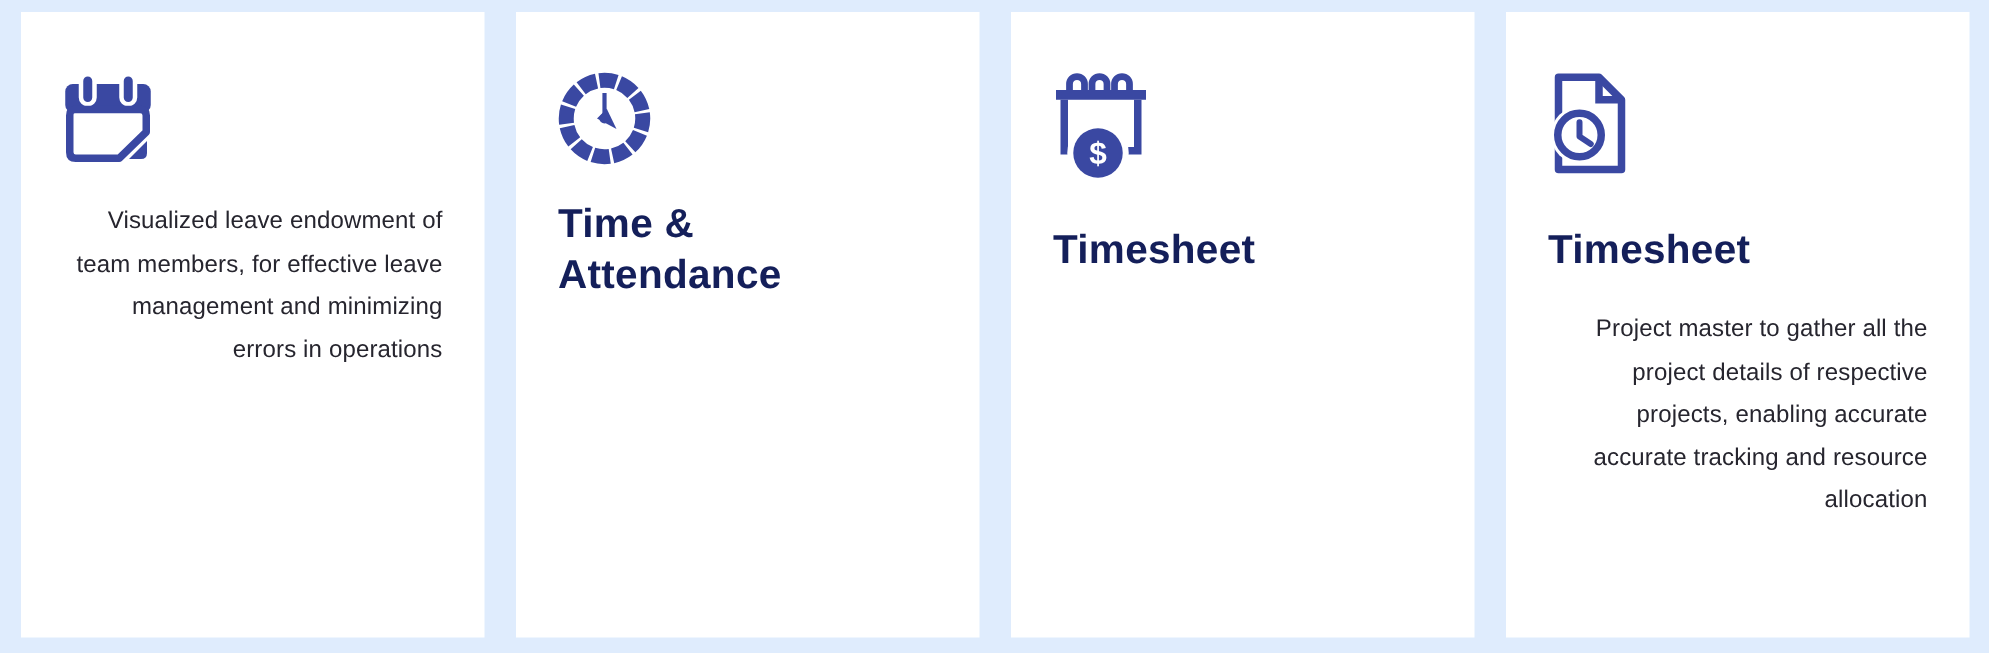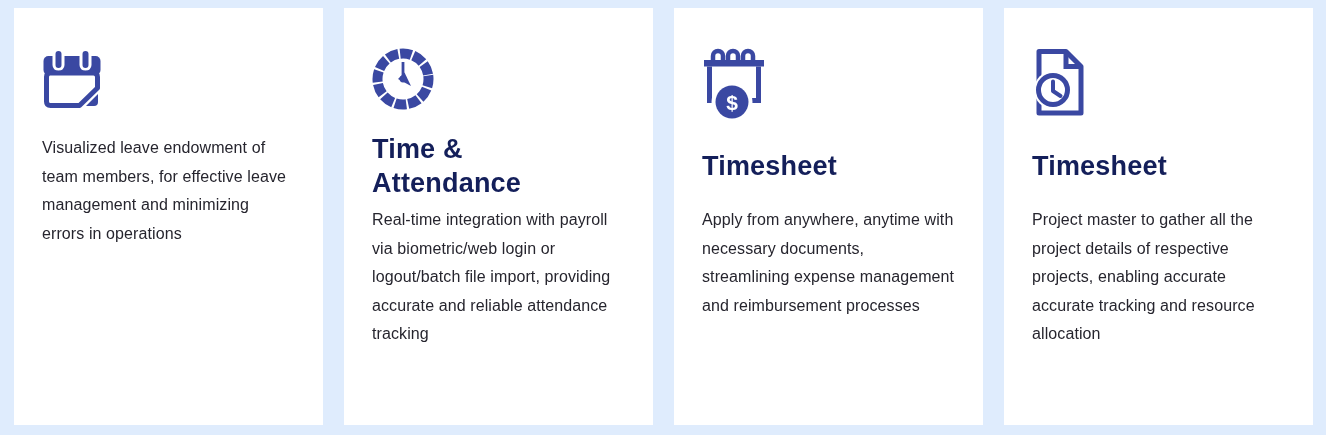--- a/index.html
+++ b/index.html
@@ -41,20 +41,21 @@
     letter-spacing: 0.2px;
     color: var(--title-color, #141F5A);
   }
   .card-description {
     margin-top: 4px;
     max-width: 256px;
     font-size: 16px;
     line-height: 28.5px;
     letter-spacing: 0.1px;
     color: var(--body-color, #26252E);
+    text-align: right;
   }
   
   .ic-fill   { fill: var(--icon-color, #3A48A2); }
   .ic-stroke { stroke: var(--icon-color, #3A48A2); fill: none; }
   .ic-punch  { fill: #FFFFFF; }
   .ring-cut  { stroke: #FFFFFF; stroke-width: 3; }
   .dollar-glyph {
     font-family: "Liberation Sans", sans-serif;
     font-weight: bold;
     font-size: 21px;
@@ -82,38 +83,36 @@
   <div class="feature-card">
     <div class="icon-wrap">
       <svg width="62" height="62" viewBox="0 0 62 62" aria-hidden="true">
         <circle class="ic-stroke" cx="31" cy="31" r="25.5" stroke-width="10" stroke-dasharray="11.35 2" transform="rotate(-8 31 31)"></circle>
         <line class="ic-stroke" x1="31" y1="31" x2="31" y2="14" stroke-width="2.8"></line>
         <polygon class="ic-fill" points="26,31 32.5,24.5 39,38"></polygon>
         <circle class="ic-fill" cx="31" cy="31" r="3.4"></circle>
       </svg>
     </div>
     <div class="card-title">Time &amp; Attendance</div>
-    <div class="card-description">Real-time integration with payroll via biometric/web login or logout/batch file import, providing accurate and reliable attendance tracking</div>
   </div>
 
   <div class="feature-card">
     <div class="icon-wrap">
       <svg width="64" height="72" viewBox="0 0 64 72" aria-hidden="true">
         <path class="ic-stroke" stroke-width="4.5" d="M11,13 V8 A5,5 0 0 1 21,8 V13"></path>
         <path class="ic-stroke" stroke-width="4.5" d="M26,13 V8 A5,5 0 0 1 36,8 V13"></path>
         <path class="ic-stroke" stroke-width="4.5" d="M41,13 V8 A5,5 0 0 1 51,8 V13"></path>
         <rect class="ic-fill" x="2" y="12" width="60" height="6.5"></rect>
         <path class="ic-stroke" stroke-width="5" d="M7.5,18.5 V52.5 H56.5 V18.5"></path>
         <circle class="ic-punch" cx="30" cy="54" r="20.5"></circle>
         <circle class="ic-fill" cx="30" cy="54" r="16.5"></circle>
         <text class="dollar-glyph" x="30" y="61.5" text-anchor="middle">$</text>
       </svg>
     </div>
     <div class="card-title">Timesheet</div>
-    <div class="card-description">Apply from anywhere, anytime with necessary documents, streamlining expense management and reimbursement processes</div>
   </div>
 
   <div class="feature-card">
     <div class="icon-wrap">
       <svg width="56" height="68" viewBox="0 0 56 68" aria-hidden="true">
         <path class="ic-stroke" stroke-width="5" stroke-linejoin="round" d="M7,3.5 H34 L49,18.5 V65 H7 Z"></path>
         <path class="ic-stroke" stroke-width="5" d="M34,3.5 V18.5 H49"></path>
         <circle class="ic-punch" cx="21" cy="42" r="19"></circle>
         <circle class="ic-stroke" cx="21" cy="42" r="14.5" stroke-width="5"></circle>
         <polyline class="ic-stroke" stroke-width="4" stroke-linecap="round" stroke-linejoin="round" points="21,33.5 21,43 28.5,48"></polyline>

